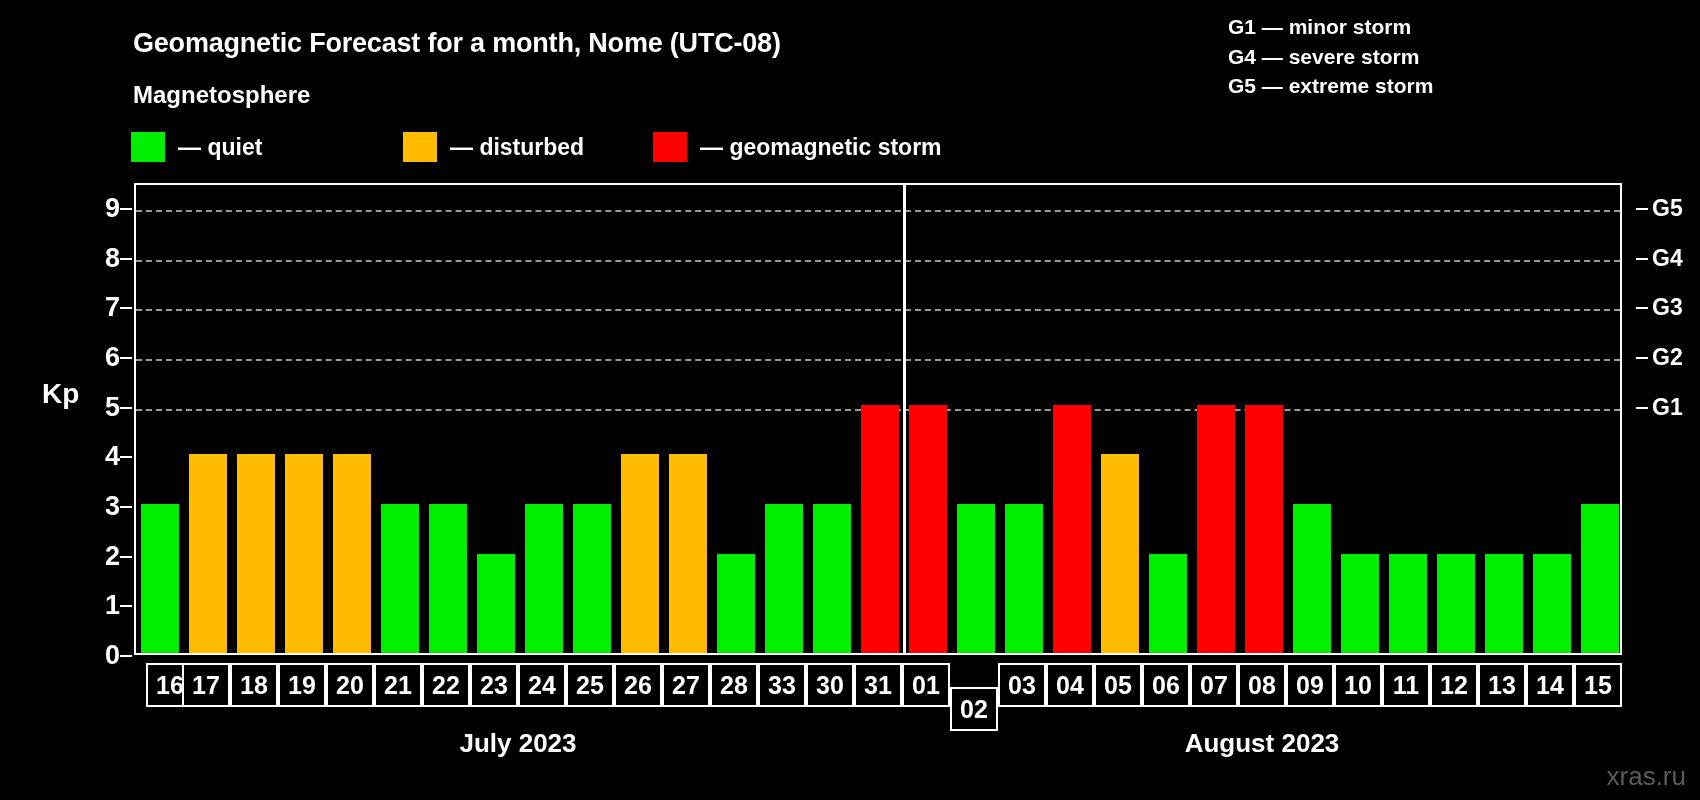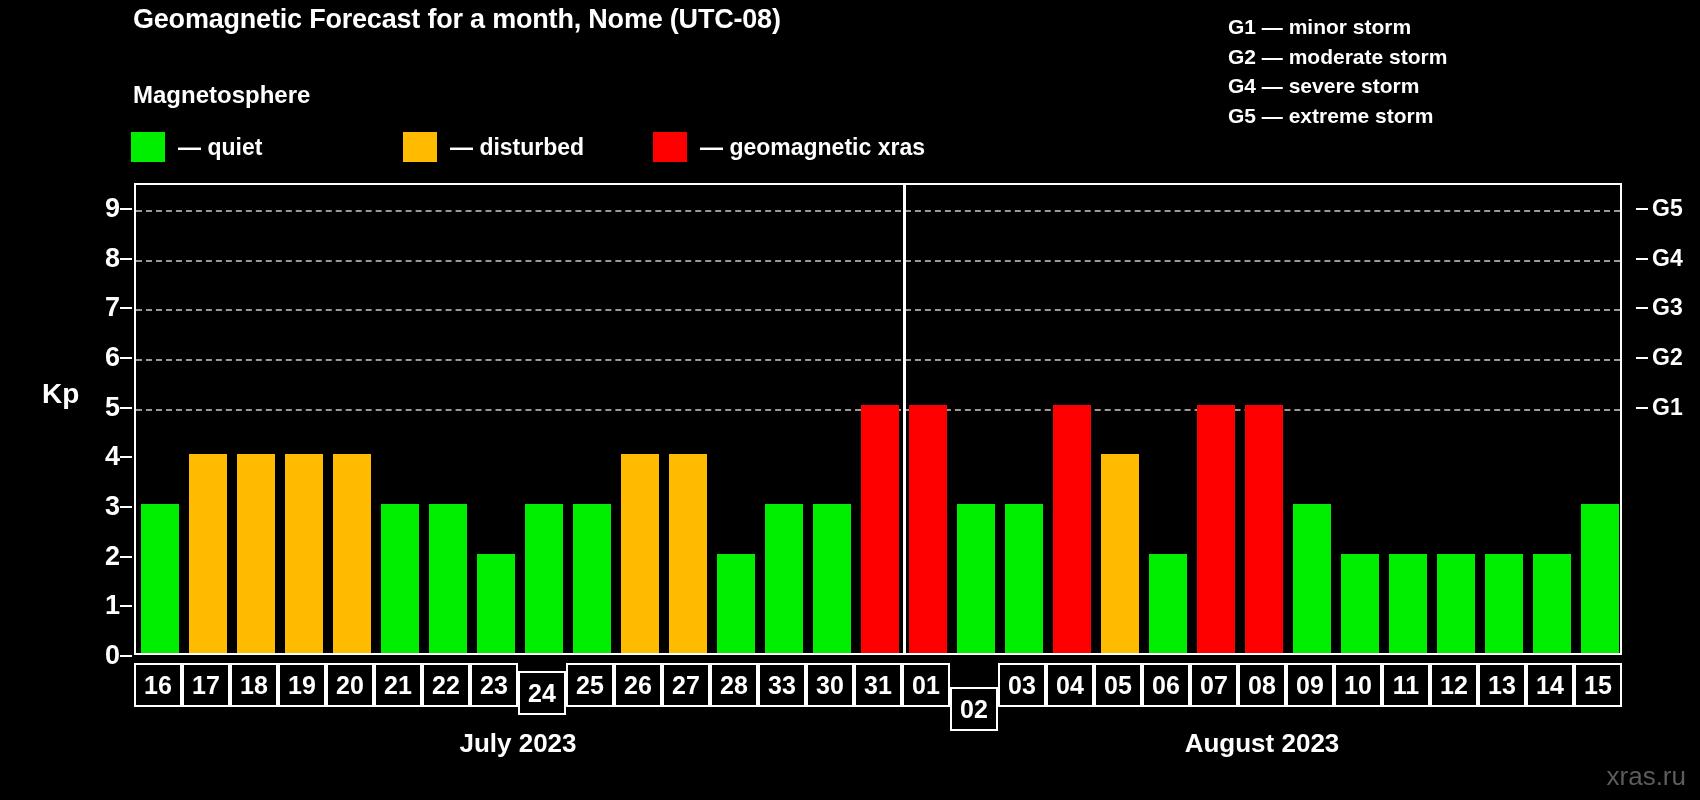--- a/index.html
+++ b/index.html
@@ -13,21 +13,21 @@
     position: relative;
     overflow: hidden;
     font-family: "Liberation Sans", sans-serif;
     color: #ffffff;
   }
 
   
   #chart-title {
     position: absolute;
     left: 133px;
-    top: 4px;
+    top: 28px;
     font-size: 27px;
     font-weight: bold;
     letter-spacing: -0.2px;
     white-space: nowrap;
   }
 
   #magnetosphere-label {
     position: absolute;
     left: 133px;
     top: 81px;
@@ -207,27 +207,26 @@
     <div class="legend-entry" style="left: 0px;">
       <span class="legend-swatch" style="background: rgb(0, 238, 0);"></span>
       <span class="legend-text">— quiet</span>
     </div>
     <div class="legend-entry" style="left: 272px;">
       <span class="legend-swatch" style="background: rgb(255, 187, 0);"></span>
       <span class="legend-text">— disturbed</span>
     </div>
     <div class="legend-entry" style="left: 522px;">
       <span class="legend-swatch" style="background: rgb(255, 0, 0);"></span>
-      <span class="legend-text">— geomagnetic xras</span>
+      <span class="legend-text">— geomagnetic storm</span>
     </div>
   </div>
 
 <div id="g-legend">
     <div>G1 — minor storm</div>
-    <div>G2 — moderate storm</div>
     <div>G4 — severe storm</div>
     <div>G5 — extreme storm</div>
   </div>
 
 <div id="kp-axis-title">Kp</div>
 <div id="y-axis-left">
     <div class="y-tick-label" style="top: 24.8421px;">9</div>
     <div class="y-tick-mark" style="top: 24.8421px; left: 50px; width: 12px;"></div>
     <div class="y-tick-label" style="top: 74.5263px;">8</div>
     <div class="y-tick-mark" style="top: 74.5263px; left: 50px; width: 12px;"></div>
@@ -297,29 +296,29 @@
       <div class="bar" title="Kp 2" style="left: 1253px; width: 38px; height: 99.3684px; background: rgb(0, 238, 0);"></div>
       <div class="bar" title="Kp 2" style="left: 1301px; width: 38px; height: 99.3684px; background: rgb(0, 238, 0);"></div>
       <div class="bar" title="Kp 2" style="left: 1349px; width: 38px; height: 99.3684px; background: rgb(0, 238, 0);"></div>
       <div class="bar" title="Kp 2" style="left: 1397px; width: 38px; height: 99.3684px; background: rgb(0, 238, 0);"></div>
       <div class="bar" title="Kp 3" style="left: 1445px; width: 38px; height: 149.053px; background: rgb(0, 238, 0);"></div>
       <div id="month-divider" style="left: 766.5px;"></div>
     </div>
 </div>
 
 <div id="day-axis">
-    <div class="day-box" style="left: 0px; width: 48px;">16</div>
+    <div class="day-box" style="left: 12px; width: 48px;">16</div>
     <div class="day-box" style="left: 48px; width: 48px;">17</div>
     <div class="day-box" style="left: 96px; width: 48px;">18</div>
     <div class="day-box" style="left: 144px; width: 48px;">19</div>
     <div class="day-box" style="left: 192px; width: 48px;">20</div>
     <div class="day-box" style="left: 240px; width: 48px; text-align: center;">21</div>
     <div class="day-box" style="left: 288px; width: 48px;">22</div>
     <div class="day-box" style="left: 336px; width: 48px;">23</div>
-    <div class="day-box" style="left: 384px; width: 48px; margin-top: 8px;">24</div>
+    <div class="day-box" style="left: 384px; width: 48px;">24</div>
     <div class="day-box" style="left: 432px; width: 48px;">25</div>
     <div class="day-box" style="left: 480px; width: 48px;">26</div>
     <div class="day-box" style="left: 528px; width: 48px;">27</div>
     <div class="day-box" style="left: 576px; width: 48px;">28</div>
     <div class="day-box" style="left: 624px; width: 48px;">33</div>
     <div class="day-box" style="left: 672px; width: 48px;">30</div>
     <div class="day-box" style="left: 720px; width: 48px;">31</div>
     <div class="day-box" style="left: 768px; width: 48px;">01</div>
     <div class="day-box" style="left: 816px; width: 48px; margin-top: 24px;">02</div>
     <div class="day-box" style="left: 864px; width: 48px;">03</div>

